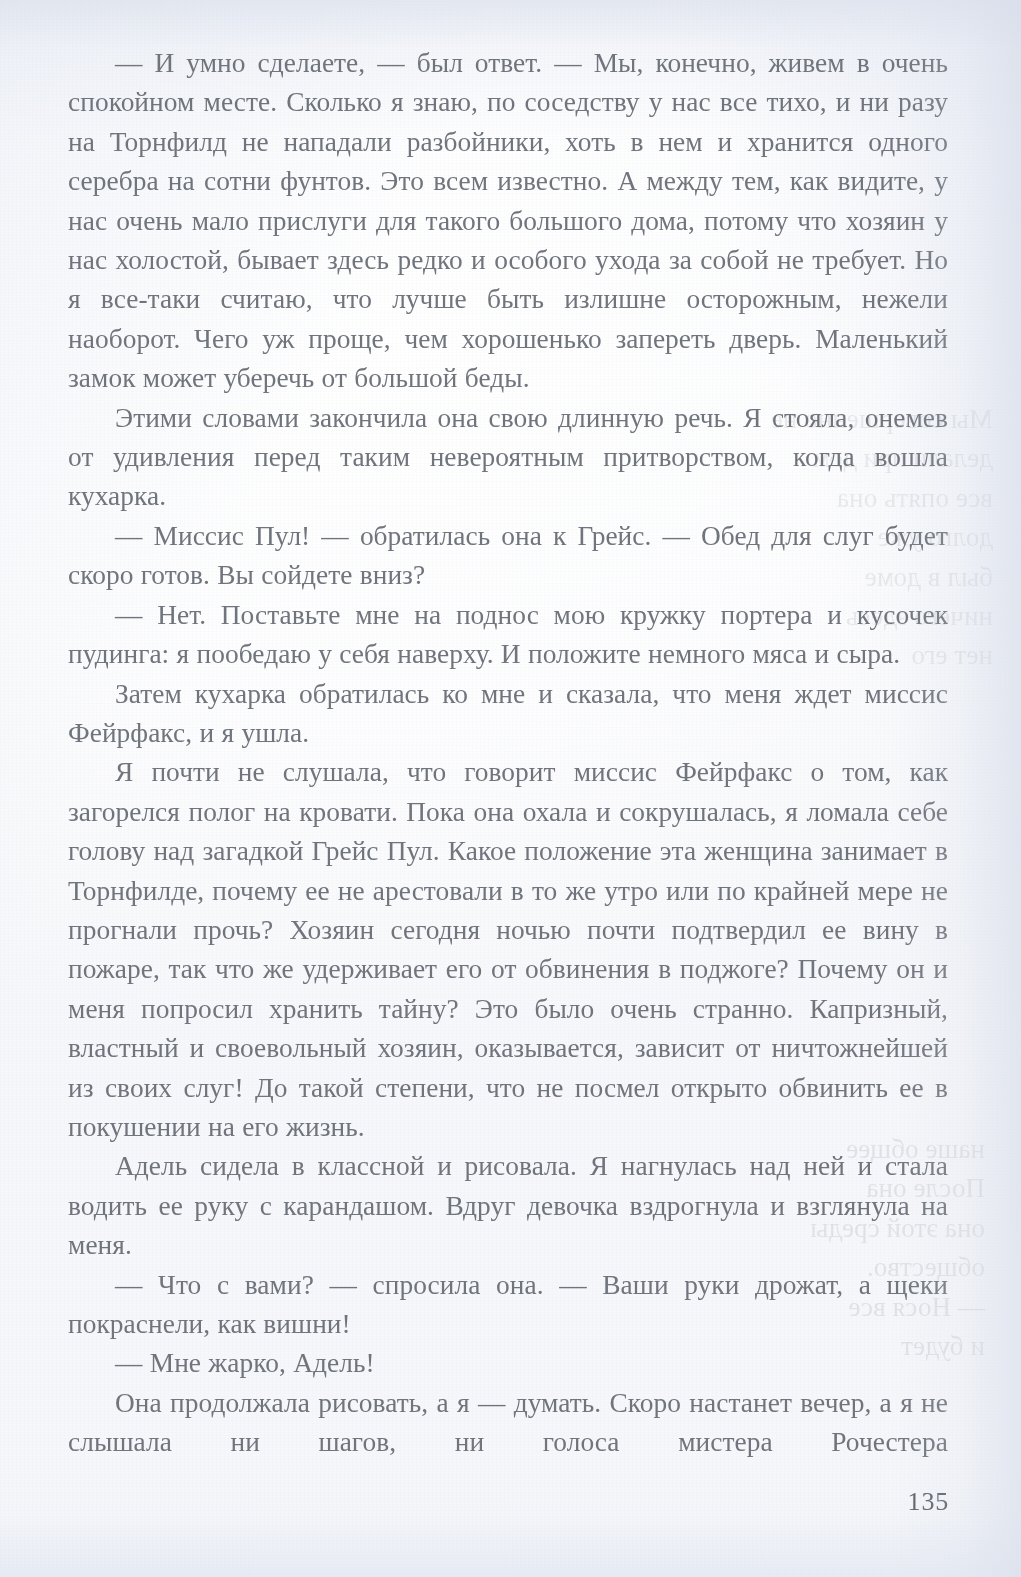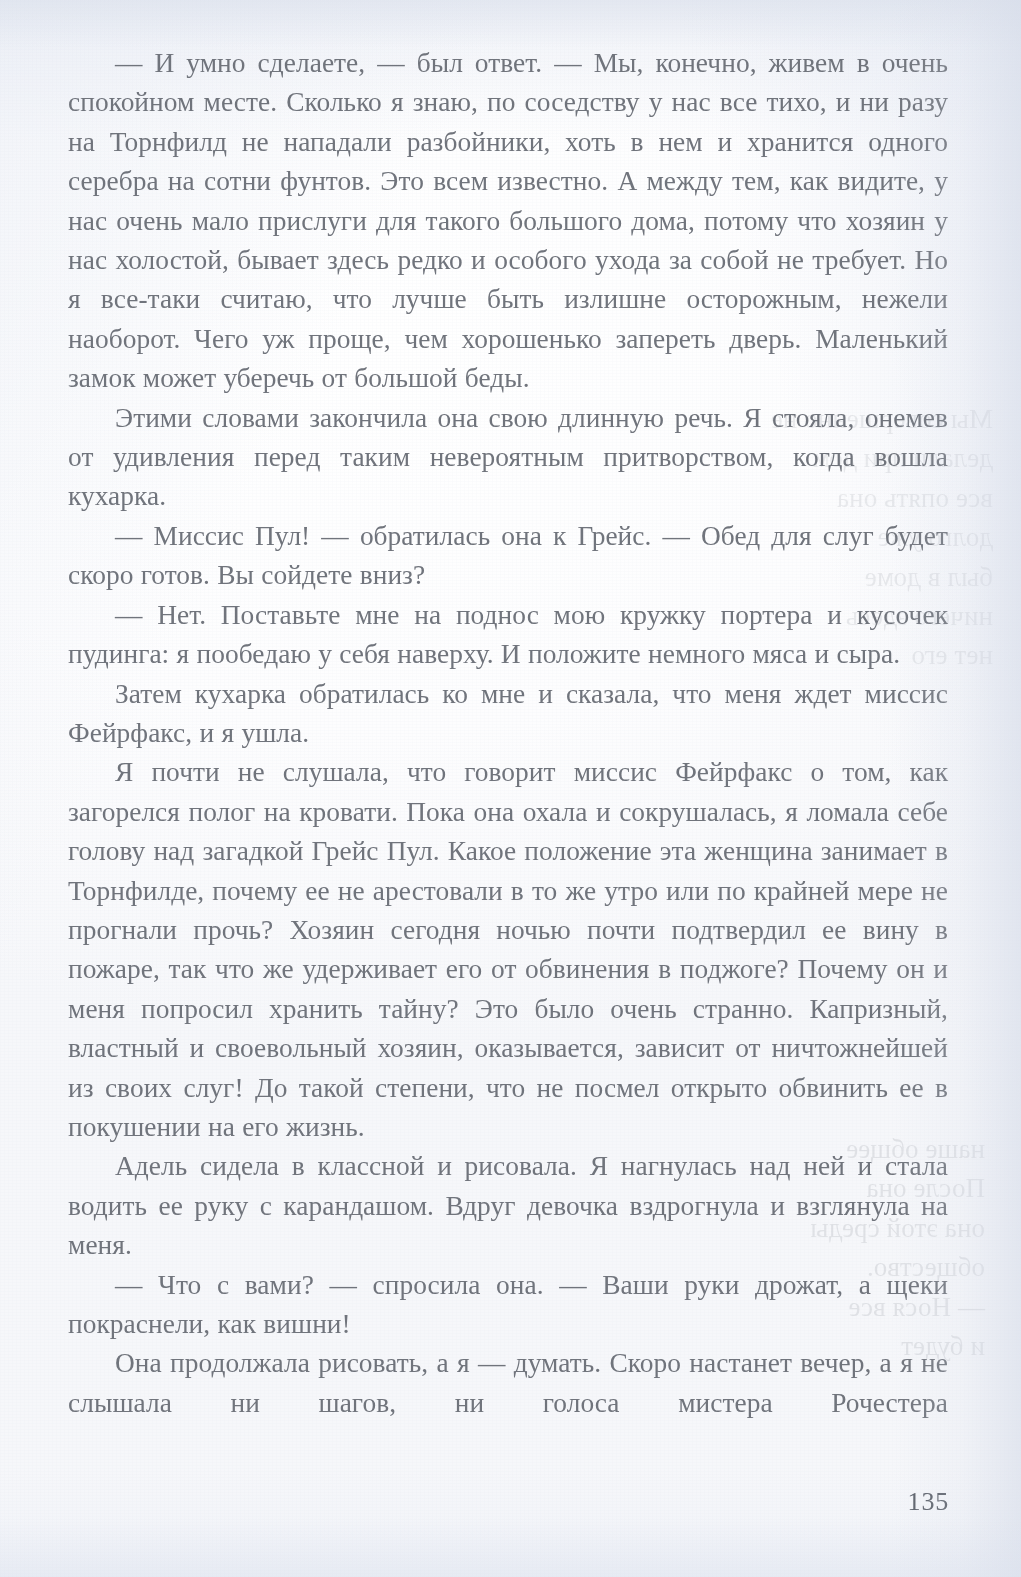--- a/index.html
+++ b/index.html
@@ -149,20 +149,21 @@
 
   <div class="text-block">
     <p>— И умно сделаете, — был ответ. — Мы, конечно, живем в очень спокойном месте. Сколько я знаю, по соседству у нас все тихо, и ни разу на Торнфилд не нападали разбойники, хоть в нем и хранится одного серебра на сотни фунтов. Это всем известно. А между тем, как видите, у нас очень мало прислуги для такого большого дома, потому что хозяин у нас холостой, бывает здесь редко и особого ухода за собой не требует. Но я все-таки считаю, что лучше быть излишне осторожным, нежели наоборот. Чего уж проще, чем хорошенько запереть дверь. Маленький замок может уберечь от большой беды.</p>
     <p>Этими словами закончила она свою длинную речь. Я стояла, онемев от удивления перед таким невероятным притворством, когда вошла кухарка.</p>
     <p>— Миссис Пул! — обратилась она к Грейс. — Обед для слуг будет скоро готов. Вы сойдете вниз?</p>
     <p>— Нет. Поставьте мне на поднос мою кружку портера и кусочек пудинга: я пообедаю у себя наверху. И положите немного мяса и сыра.</p>
     <p>Затем кухарка обратилась ко мне и сказала, что меня ждет миссис Фейрфакс, и я ушла.</p>
     <p>Я почти не слушала, что говорит миссис Фейрфакс о том, как загорелся полог на кровати. Пока она охала и сокрушалась, я ломала себе голову над загадкой Грейс Пул. Какое положение эта женщина занимает в Торнфилде, почему ее не арестовали в то же утро или по крайней мере не прогнали прочь? Хозяин сегодня ночью почти подтвердил ее вину в пожаре, так что же удерживает его от обвинения в поджоге? Почему он и меня попросил хранить тайну? Это было очень странно. Капризный, властный и своевольный хозяин, оказывается, зависит от ничтожнейшей из своих слуг! До такой степени, что не посмел открыто обвинить ее в покушении на его жизнь.</p>
     <p>Адель сидела в классной и рисовала. Я нагнулась над ней и стала водить ее руку с карандашом. Вдруг девочка вздрогнула и взглянула на меня.</p>
     <p>— Что с вами? — спросила она. — Ваши руки дрожат, а щеки покраснели, как вишни!</p>
+    <p>— Мне жарко, Адель!</p>
     <p class="continued">Она продолжала рисовать, а я — думать. Скоро настанет вечер, а я не слышала ни шагов, ни голоса мистера Рочестера</p>
   </div>
 
   <div class="page-number">135</div>
 
   <div class="edge-shade-top"></div>
   <div class="edge-shade-right"></div>
   <div class="edge-shade-bottom"></div>
 
 </div>

